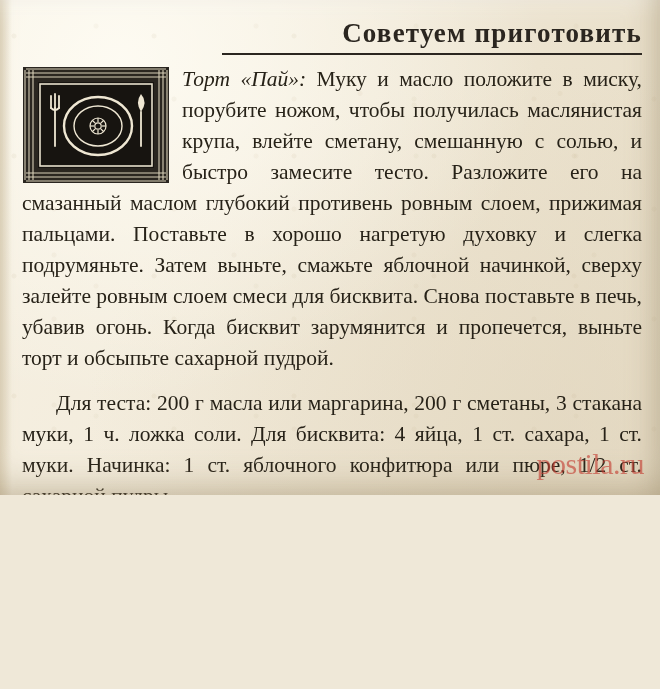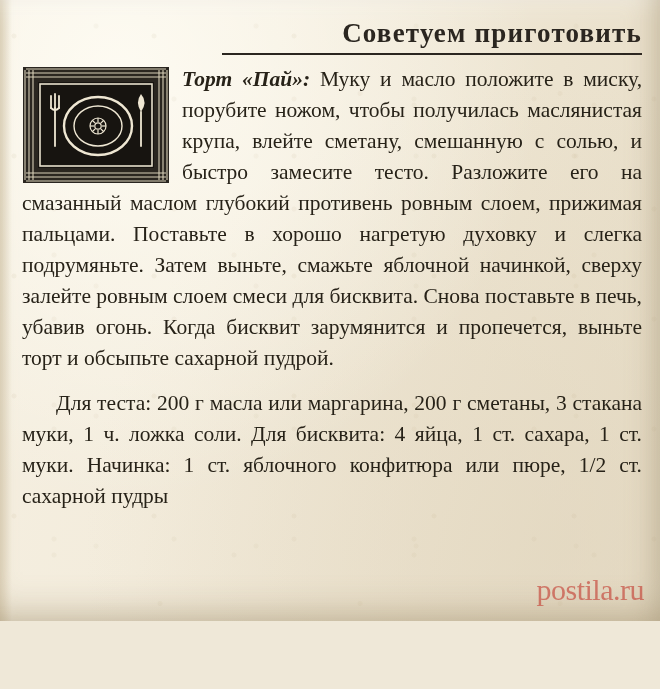--- a/index.html
+++ b/index.html
@@ -10,21 +10,21 @@
     width: 660px;
     height: 689px;
     overflow: hidden;
     background: #efe8d8;
     font-family: "Liberation Serif", serif;
   }
 
   .page {
     position: relative;
     width: 660px;
-    height: 621px;
+    height: 495px;
     background:
       radial-gradient(ellipse at 18% 12%, rgba(255,253,245,0.85) 0%, rgba(255,253,245,0) 55%),
       radial-gradient(ellipse at 85% 88%, rgba(224,212,188,0.55) 0%, rgba(224,212,188,0) 60%),
       linear-gradient(105deg, #f6f0e2 0%, #f3ecdc 35%, #ece3cf 70%, #e6dcc6 100%);
     overflow: hidden;
   }
 
   
   .grain {
     position: absolute;
@@ -98,21 +98,21 @@
     float: left;
     width: 148px;
     height: 118px;
     margin: 2px 12px 2px 0;
     position: relative;
   }
   .vignette svg { display: block; }
 
   .lead-title {
     font-style: italic;
-    font-weight: bold;
+    font-weight: normal;
   }
 
   .para { margin: 0; }
   .para + .para { margin-top: 14px; }
   .para.indent { text-indent: 34px; }
 
   .ingredients {
     margin-top: 6px;
   }
 

